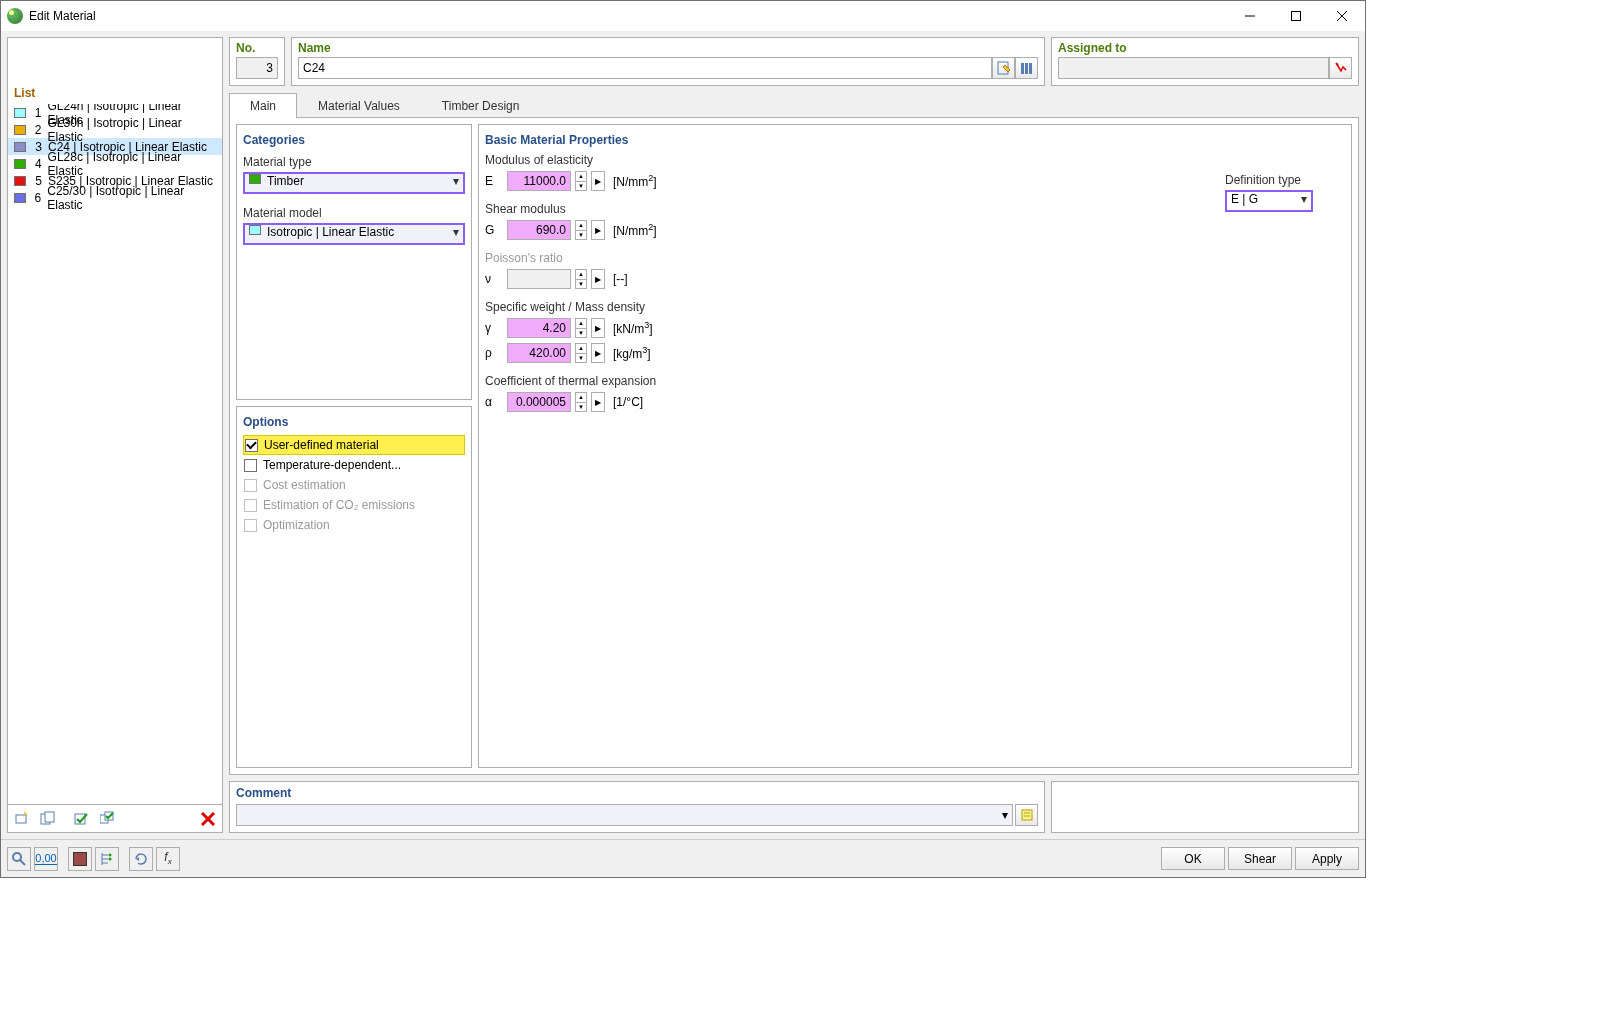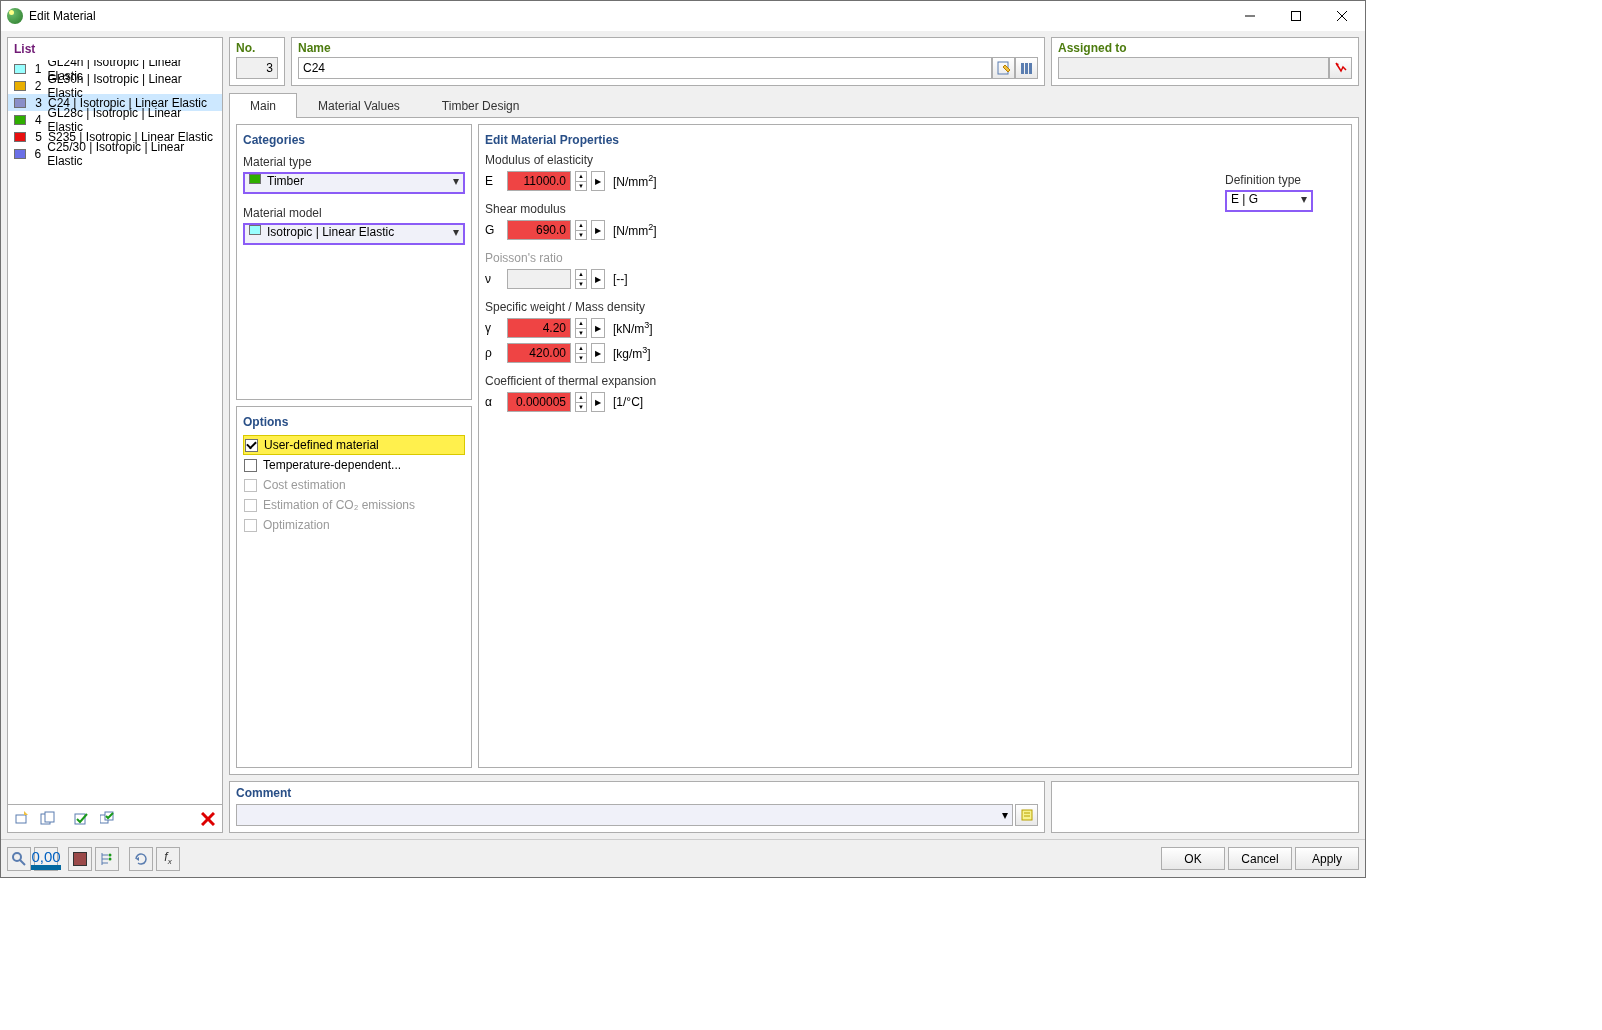--- a/index.html
+++ b/index.html
@@ -6,21 +6,21 @@
 body { margin: 0; padding: 0; background: #fff; }
 .window { width: 1366px; height: 878px; display: flex; flex-direction: column; border: 1px solid #707070; background: #fff; }
 .titlebar { height: 30px; display: flex; align-items: center; padding: 0 0 0 6px; background: #fff; }
 .titlebar .icon { width: 16px; height: 16px; margin-right: 6px; background: radial-gradient(circle at 30% 30%, #6fbf6f, #2a7a2a); border-radius: 50%; position: relative; }
 .titlebar .icon::after { content: ""; position: absolute; top: 2px; left: 2px; width: 5px; height: 5px; background: #ff8; border-radius: 50%; }
 .titlebar .title { flex: 1; color: #000; font-size: 12px; }
 .winbtn { width: 46px; height: 30px; display: flex; align-items: center; justify-content: center; }
 .winbtn svg { width: 10px; height: 10px; }
 .body { flex: 1; display: flex; padding: 6px; gap: 6px; background: #f0f0f0; min-height: 0; }
 .leftpanel { width: 216px; display: flex; flex-direction: column; background: #fff; border: 1px solid #adadad; }
-.panel-h { padding: 4px 6px; color: #701a75; font-weight: 600; }
+.panel-h { padding: 4px 6px; color: #a16207; font-weight: 600; margin-top: 44px; }
 .matlist { flex: 1; overflow: auto; }
 .matrow { display: flex; align-items: center; height: 17px; padding: 0 6px; gap: 6px; cursor: default; }
 .matrow.selected { background: #CDE8FF; }
 .swatch { width: 12px; height: 10px; border: 1px solid #707070; }
 .matrow .num { width: 10px; text-align: right; color: #000; }
 .matrow .label { color: #000; }
 .leftbtns { height: 28px; display: flex; align-items: center; padding: 2px; gap: 2px; border-top: 1px solid #adadad; }
 .tbtn { width: 24px; height: 24px; display: flex; align-items: center; justify-content: center; border: 1px solid transparent; }
 .rightarea { flex: 1; display: flex; flex-direction: column; min-width: 0; }
 .toprow { display: flex; gap: 6px; }
@@ -49,21 +49,21 @@
 .optrow { display: flex; align-items: center; height: 20px; gap: 6px; padding: 0 1px; }
 .optrow.highlight { background: #FFF04D; border: 1px solid #D9C900; }
 .optrow.disabled { color: #9a9a9a; }
 .chk { width: 13px; height: 13px; border: 1px solid #707070; background: #fff; display: flex; align-items: center; justify-content: center; }
 .chk.disabled { border-color: #c0c0c0; }
 .chk.checked::after { content: ""; width: 7px; height: 4px; border: 2px solid #000; border-top: none; border-right: none; transform: rotate(-45deg); margin-bottom: 2px; }
 .col-mid { flex: 1; }
 .prop-sec { color: #333; }
 .proprow { display: flex; align-items: center; height: 22px; gap: 4px; margin-top: 3px; }
 .proprow .sym { width: 18px; }
-.proprow .val { width: 64px; height: 20px; border: 1px solid #adadad; background: #ef4444; text-align: right; padding: 0 4px; }
+.proprow .val { width: 64px; height: 20px; border: 1px solid #adadad; background: #f0abfc; text-align: right; padding: 0 4px; }
 .proprow .val.disabled { background: #f0f0f0; }
 .proprow .spin { width: 12px; height: 20px; border: 1px solid #adadad; display: flex; flex-direction: column; }
 .proprow .spin .u, .proprow .spin .d { flex: 1; display: flex; align-items: center; justify-content: center; font-size: 6px; }
 .proprow .spin .u { border-bottom: 1px solid #adadad; }
 .proprow .play { width: 14px; height: 20px; border: 1px solid #adadad; display: flex; align-items: center; justify-content: center; font-size: 8px; }
 .proprow .unit { margin-left: 4px; }
 .col-right-top { margin-left: auto; width: 120px; }
 .deftype { width: 90px; }
 .commentwrap { display: flex; gap: 6px; margin-top: 6px; }
 .commentbox { flex: 1; border: 1px solid #adadad; background: #fff; padding: 4px 6px 6px 6px; }
@@ -256,21 +256,21 @@
               <span>Estimation of CO₂ emissions</span>
             </div>
             <div class="optrow disabled">
               <span class="chk disabled"></span>
               <span>Optimization</span>
             </div>
           </div>
         </div>
 
         <div class="gbox col-mid" style="position:relative">
-          <div class="section-h">Edit Material Properties</div>
+          <div class="section-h">Basic Material Properties</div>
           <div style="position:absolute; right:6px; top:46px; text-align:left;" class="col-right-top">
             <div class="lbl2">Definition type</div>
             <div class="combo deftype" style="background:#fff; width:88px; margin-top:3px;">
               <span>E | G</span>
               <span class="arrow">▾</span>
             </div>
           </div>
 
           <div class="prop-sec">Modulus of elasticity</div>
           <div class="proprow" id="row-E">
@@ -363,21 +363,21 @@
   </div>
 
   <div class="footer">
     <div class="tbtn" style="border:1px solid #adadad">
         <svg width="16" height="16">
           <circle cx="6" cy="6" r="4" fill="none" stroke="#5a7db0" stroke-width="2"></circle>
           <line x1="9" y1="9" x2="14" y2="14" stroke="#5a7db0" stroke-width="2"></line>
         </svg>
       </div>
     <div class="tbtn" style="border:1px solid #adadad">
-        <span style="font-size:15px;color:#0060c0;border-bottom:5px solid #0369a1">0,00</span>
+        <span style="font-size:11px;color:#0060c0;border-bottom:1px solid #0369a1">0,00</span>
       </div>
     <div style="width:4px"></div>
     <div class="tbtn" style="border:1px solid #adadad">
         <span style="width:14px;height:14px;background:#9b4a4a;border:1px solid #333;display:block"></span>
       </div>
     <div class="tbtn" style="border:1px solid #adadad">
         <svg width="16" height="16">
           <line x1="3" y1="2" x2="3" y2="14" stroke="#5a7db0"></line>
           <line x1="3" y1="4" x2="9" y2="4" stroke="#5a7db0"></line>
           <line x1="3" y1="8" x2="9" y2="8" stroke="#5a7db0"></line>
@@ -391,16 +391,16 @@
         <svg width="16" height="16">
           <path d="M3 8a5 5 0 1 1 2 4" fill="none" stroke="#5a7db0" stroke-width="1.5"></path>
           <polygon points="3,8 6,6 6,10" fill="#5a7db0"></polygon>
         </svg>
       </div>
     <div class="tbtn" style="border:1px solid #adadad">
         <span style="font-style:italic;color:#333">f<sub style="font-size:8px">x</sub></span>
       </div>
     <div class="spacer"></div>
     <div class="bigbtn">OK</div>
-    <div class="bigbtn">Cancel</div>
+    <div class="bigbtn">Shear</div>
     <div class="bigbtn">Apply</div>
   </div>
 </div>
 
 </body></html>

